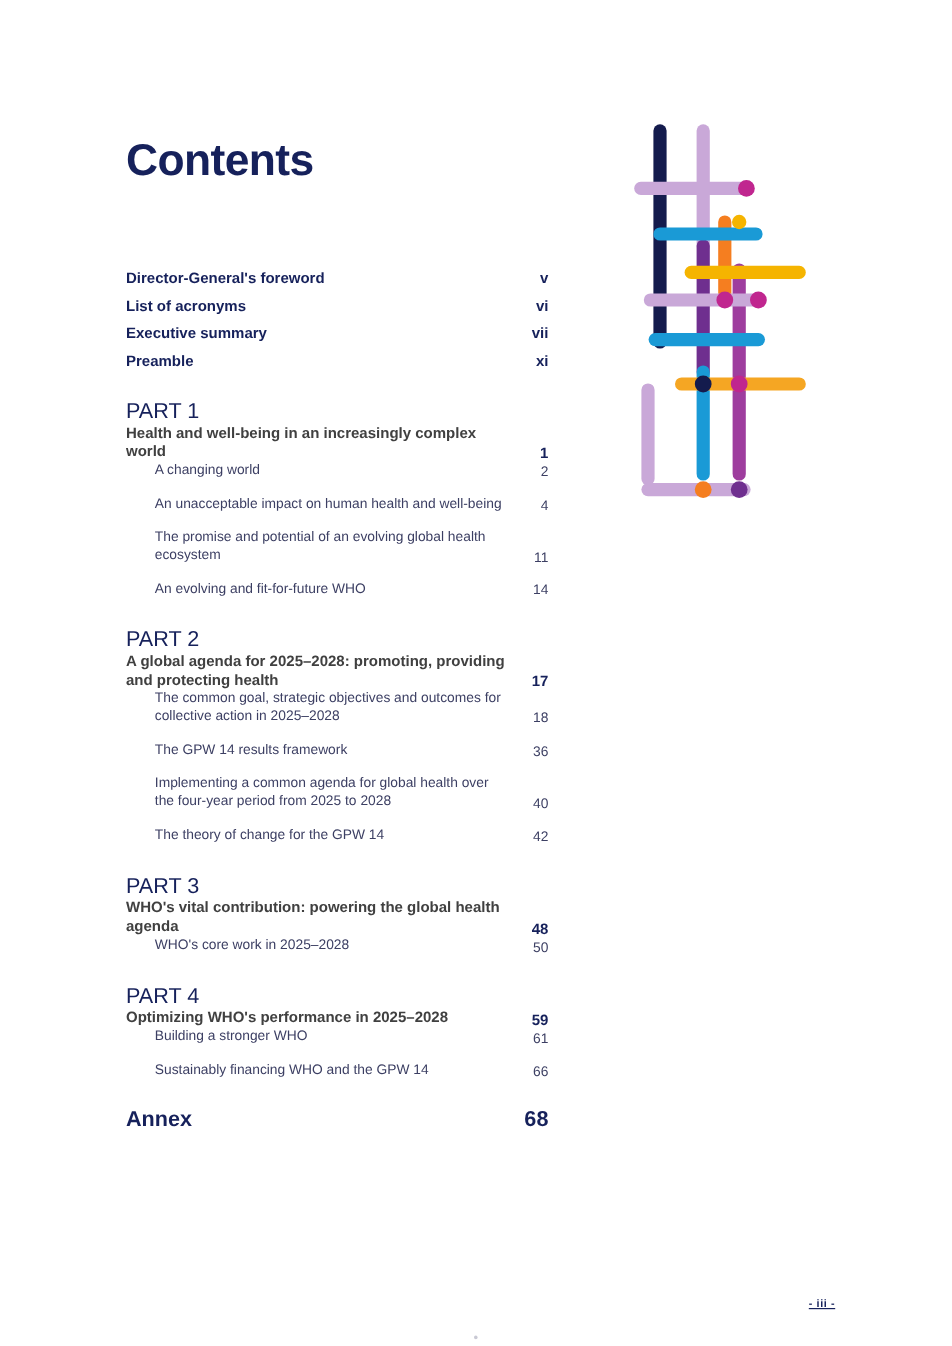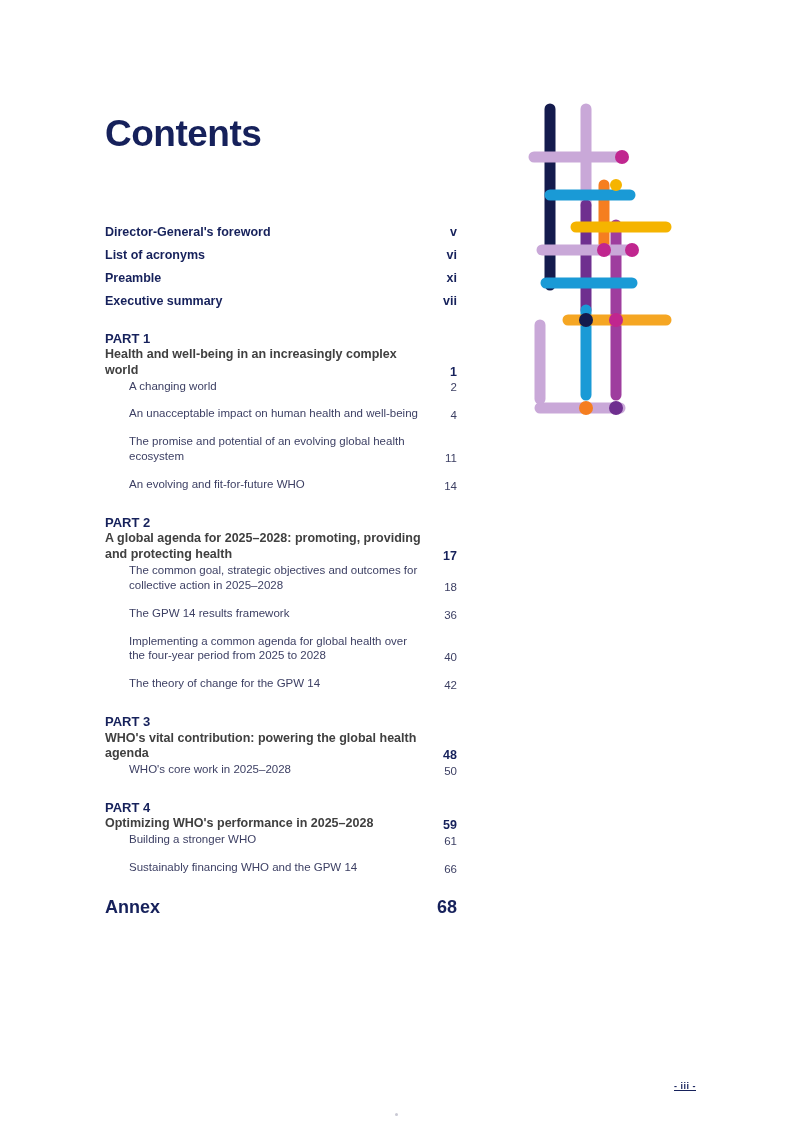--- a/index.html
+++ b/index.html
@@ -66,22 +66,22 @@
   .front .toc-page {
     font-size: 12.5px;
     font-weight: bold;
   }
 
   
   .part {
     margin-top: 23px;
   }
   .part-kicker {
-    font-size: 13px;
-    font-weight: bold;
+    font-size: 18px;
+    font-weight: normal;
     color: #16215b;
     line-height: 1.25;
   }
   .part .toc-row {
     align-items: flex-end;
   }
   .part-title {
     font-size: 12.5px;
     font-weight: bold;
     color: #404040;
@@ -200,27 +200,27 @@
     <div class="front">
       <div class="toc-row">
         <span class="toc-label">Director-General's foreword</span>
         <span class="toc-page">v</span>
       </div>
       <div class="toc-row">
         <span class="toc-label">List of acronyms</span>
         <span class="toc-page">vi</span>
       </div>
       <div class="toc-row">
+        <span class="toc-label">Executive summary</span>
+        <span class="toc-page">vii</span>
+      </div>
+      <div class="toc-row">
         <span class="toc-label">Preamble</span>
         <span class="toc-page">xi</span>
       </div>
-      <div class="toc-row">
-        <span class="toc-label">Executive summary</span>
-        <span class="toc-page">vii</span>
-      </div>
     </div>
 
     <div class="part">
       <div class="part-kicker">PART 1</div>
       <div class="toc-row">
         <span class="part-title">Health and well-being in an increasingly complex world</span>
         <span class="toc-page">1</span>
       </div>
     </div>
     <div class="sub">

